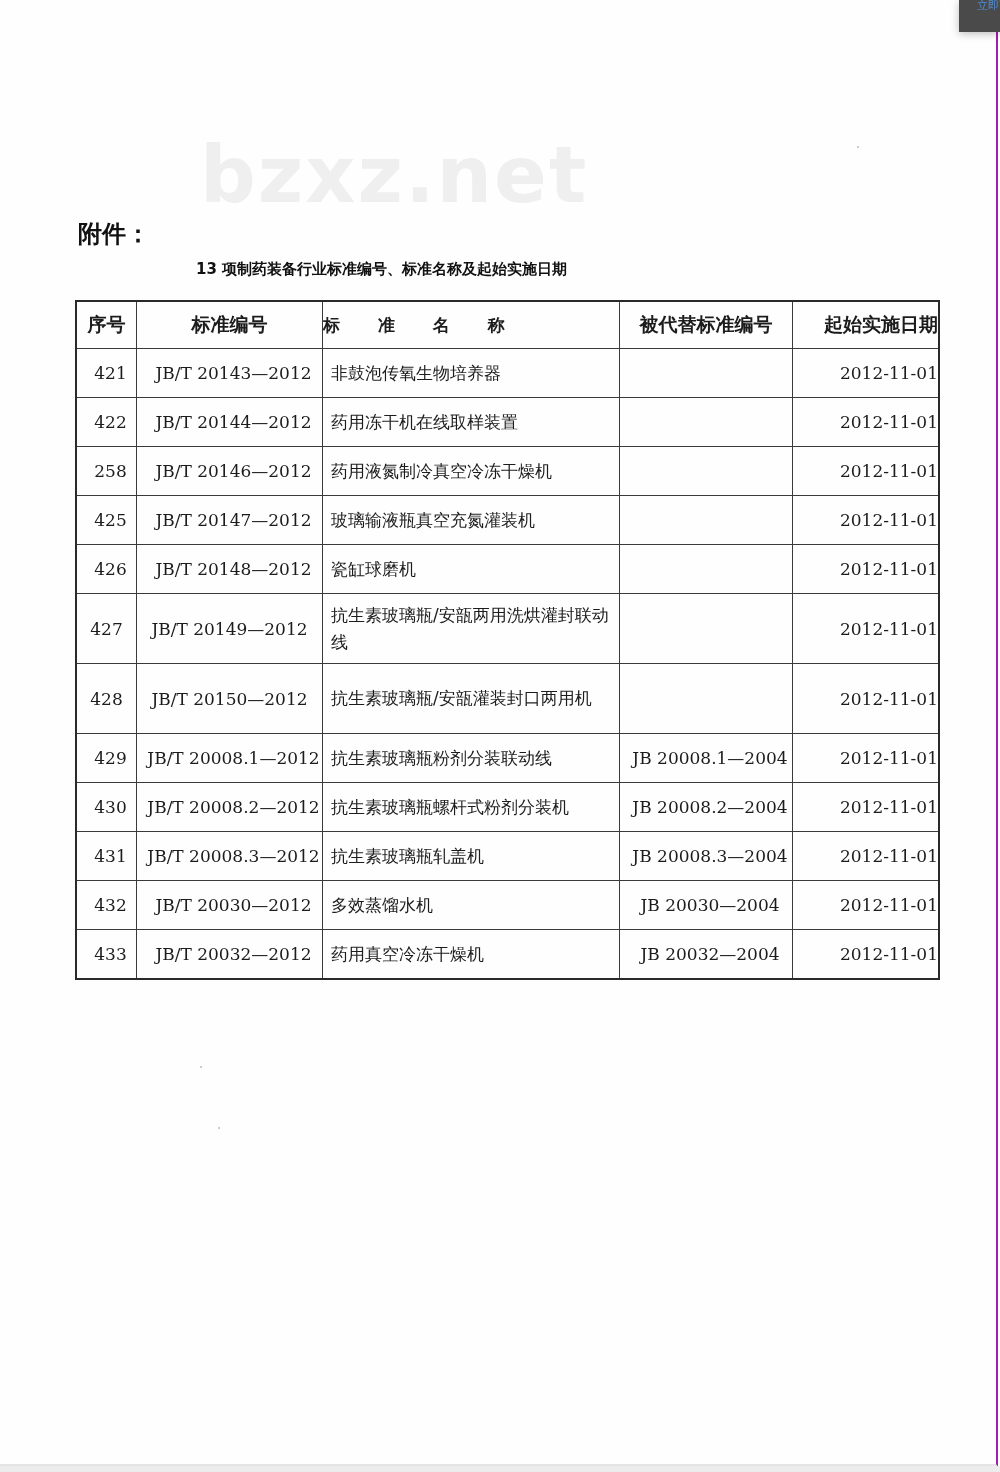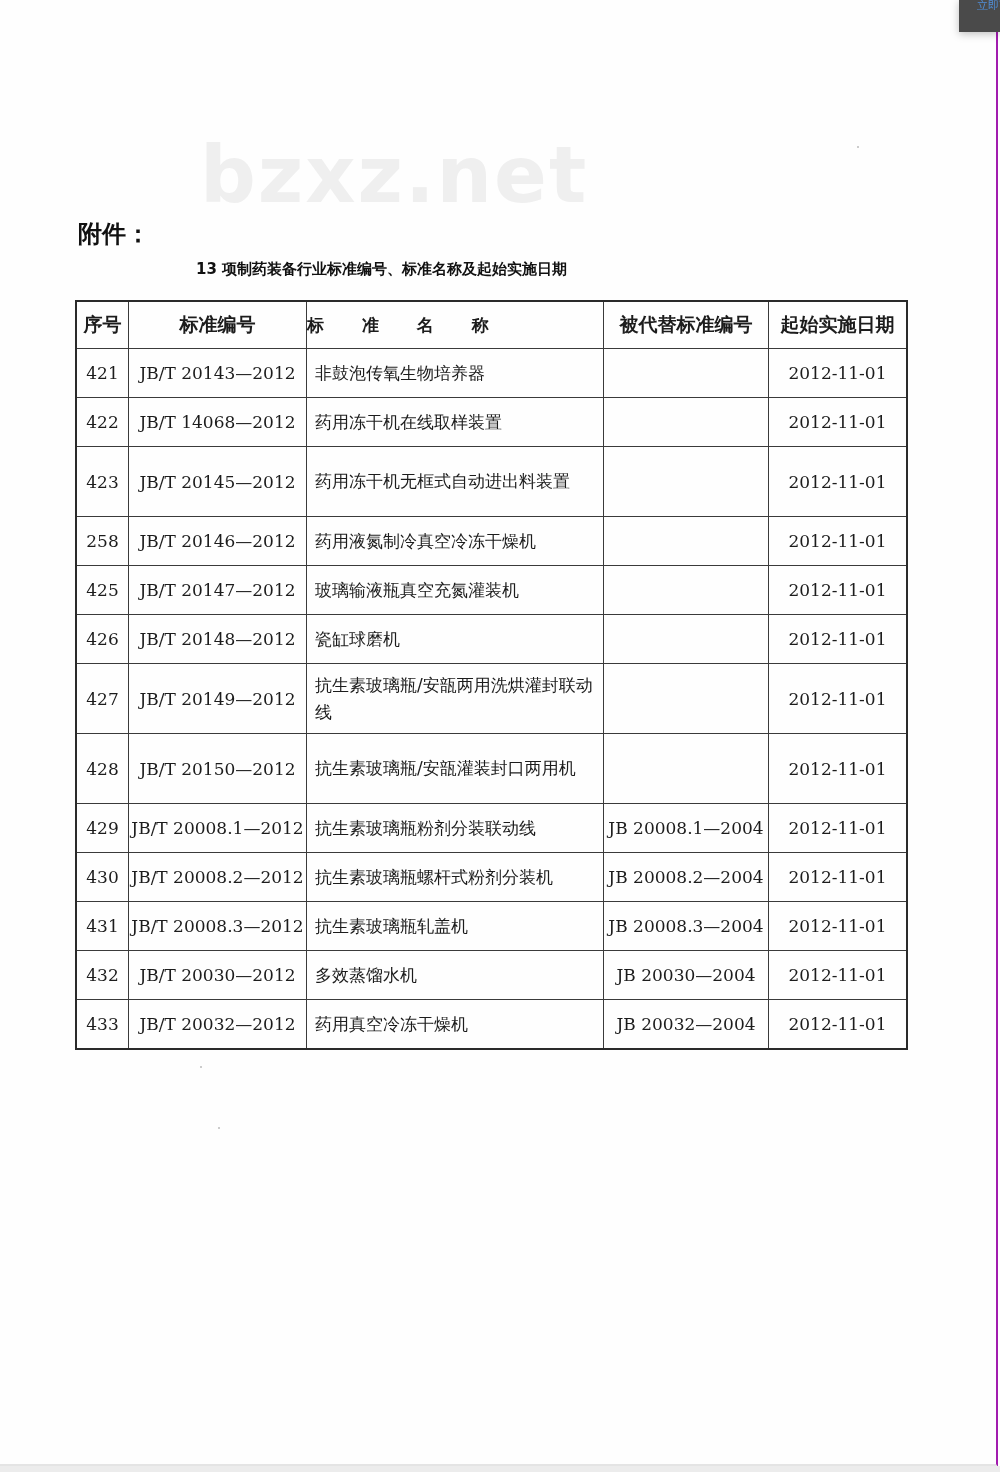--- a/index.html
+++ b/index.html
@@ -59,23 +59,23 @@
     color: #1c1c1c;
   }
   table.std th {
     height: 46px; font-weight: bold;
     font-family: "DejaVu Sans", sans-serif; font-size: 19px;
   }
   .c-no { width: 51px; text-align: center; }
   .c-code { width: 177px; text-align: center; white-space: nowrap; }
   .c-name { width: 288px; text-align: left; padding-left: 8px !important; font-family: "DejaVu Sans", sans-serif; font-size: 17px !important; line-height: 27px; }
   .c-rep { width: 164px; text-align: center; white-space: nowrap; }
-  .c-date { width: 137px; text-align: center; white-space: nowrap; }
+  .c-date { width: 137px; text-align: right; white-space: nowrap; }
   th.c-name { text-align: left; padding-left: 0 !important; letter-spacing: 16px; }
-  tr.r1 td { height: 48px; }
+  tr.r1 td { height: 48px; padding-left: 8px; }
   tr.r2 td { height: 69px; }
   .dot { position: absolute; width: 2px; height: 2px; background: #bbb; border-radius: 1px; }
 </style>
 </head>
 <body>
 
 <div class="page">
 
   <div class="watermark">bzxz.net</div>
 
@@ -96,29 +96,22 @@
     <tbody>
       <tr class="r1">
         <td class="c-no">421</td>
         <td class="c-code">JB/T 20143—2012</td>
         <td class="c-name">非鼓泡传氧生物培养器</td>
         <td class="c-rep"></td>
         <td class="c-date">2012-11-01</td>
       </tr>
       <tr class="r1">
         <td class="c-no">422</td>
-        <td class="c-code">JB/T 14068—2012</td>
+        <td class="c-code">JB/T 20144—2012</td>
         <td class="c-name">药用冻干机在线取样装置</td>
-        <td class="c-rep"></td>
-        <td class="c-date">2012-11-01</td>
-      </tr>
-      <tr class="r2">
-        <td class="c-no">423</td>
-        <td class="c-code">JB/T 20145—2012</td>
-        <td class="c-name">药用冻干机无框式自动进出料装置</td>
         <td class="c-rep"></td>
         <td class="c-date">2012-11-01</td>
       </tr>
       <tr class="r1">
         <td class="c-no">258</td>
         <td class="c-code">JB/T 20146—2012</td>
         <td class="c-name">药用液氮制冷真空冷冻干燥机</td>
         <td class="c-rep"></td>
         <td class="c-date">2012-11-01</td>
       </tr>

